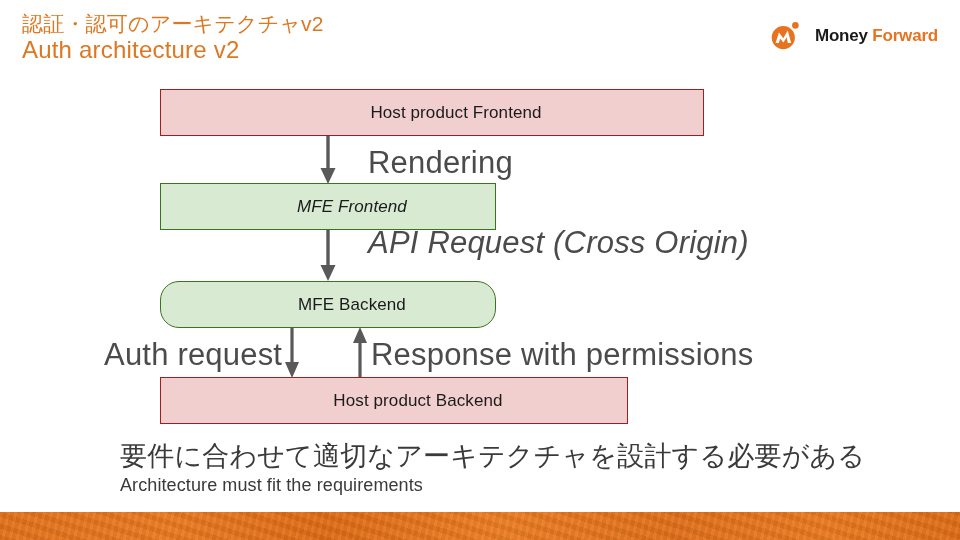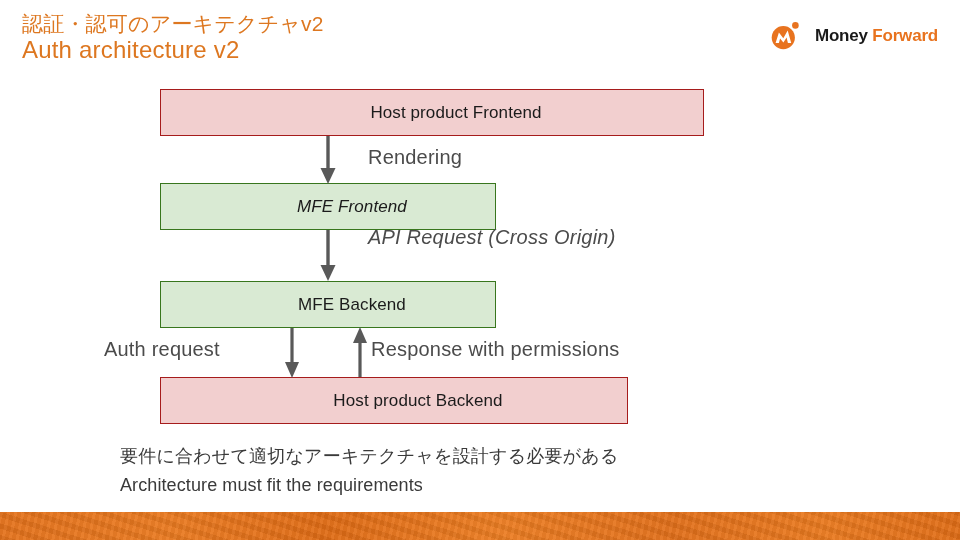--- a/index.html
+++ b/index.html
@@ -36,40 +36,40 @@
     font-size: 17px; color: #1b1b1b; letter-spacing: 0.1px;
     border-width: 1.6px; border-style: solid;
     white-space: nowrap;
     padding-left: 48px;
   }
   .box--pink  { background: #f2cfcf; border-color: #a61c1c; }
   .box--green { background: #d9ead3; border-color: #38761d; }
 
   #box-host-frontend { left: 160px; top: 89px;  width: 544px; height: 47px; }
   #box-mfe-frontend  { left: 160px; top: 183px; width: 336px; height: 47px; font-style: italic; }
-  #box-mfe-backend   { left: 160px; top: 281px; width: 336px; height: 47px; }
+  #box-mfe-backend   { left: 160px; top: 281px; width: 336px; height: 47px; border-radius: 19px; }
   #box-host-backend  { left: 160px; top: 377px; width: 468px; height: 47px; }
 
   
   .arrow-layer { position: absolute; left: 0; top: 0; width: 960px; height: 540px; pointer-events: none; }
 
   
   .edge-label {
-    position: absolute; font-size: 20px; color: #4b4b4b;
+    position: absolute; font-size: 31px; color: #4b4b4b;
     letter-spacing: 0.2px; white-space: nowrap; line-height: 1;
   }
   #label-rendering { left: 368px; top: 147px; }
   #label-api       { left: 368px; top: 227px; font-style: italic; }
   #label-auth      { left: 104px; top: 339px; }
   #label-response  { left: 371px; top: 339px; }
 
   
   .caption { position: absolute; left: 120px; top: 441px; }
   .caption-ja {
-    font-size: 18px; line-height: 30px; color: #3a3a3a;
+    font-size: 27px; line-height: 30px; color: #3a3a3a;
     letter-spacing: 0.2px; white-space: nowrap;
   }
   .caption-en {
     font-size: 18px; line-height: 28px; color: #3a3a3a;
     letter-spacing: 0.1px; white-space: nowrap;
   }
 
   
   .bottom-bar {
     position: absolute; left: 0; bottom: 0; width: 960px; height: 28px;

